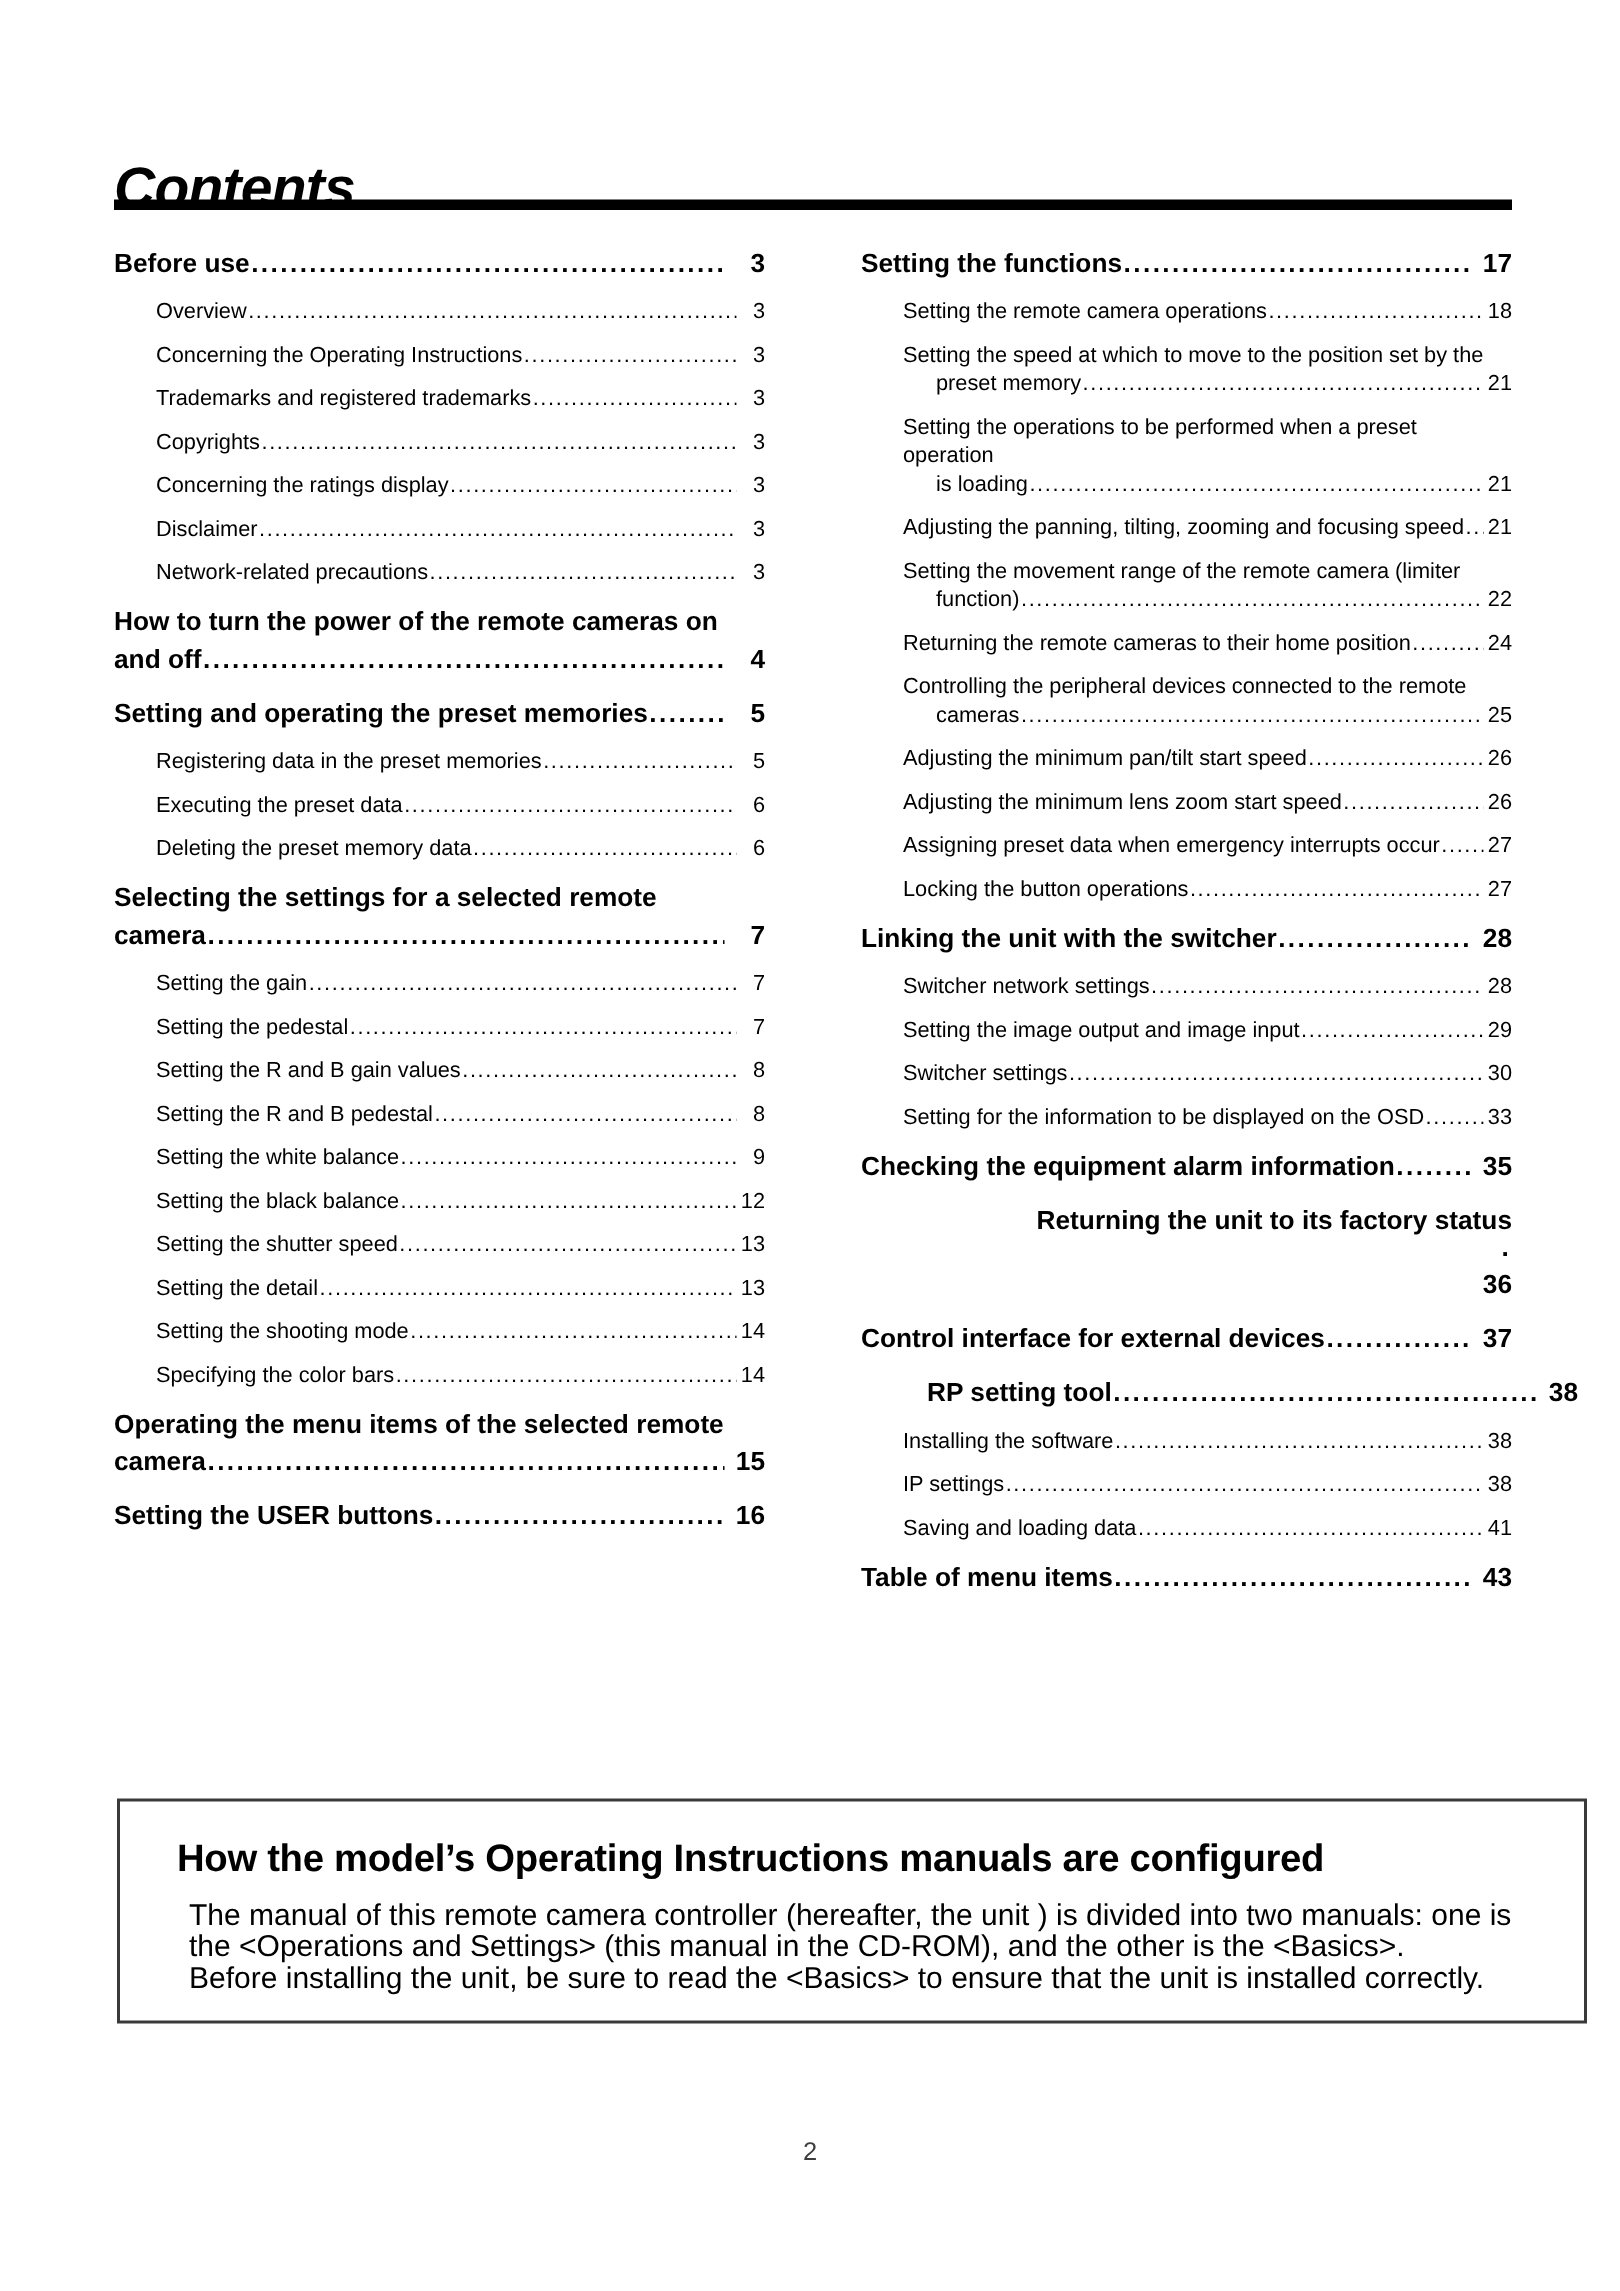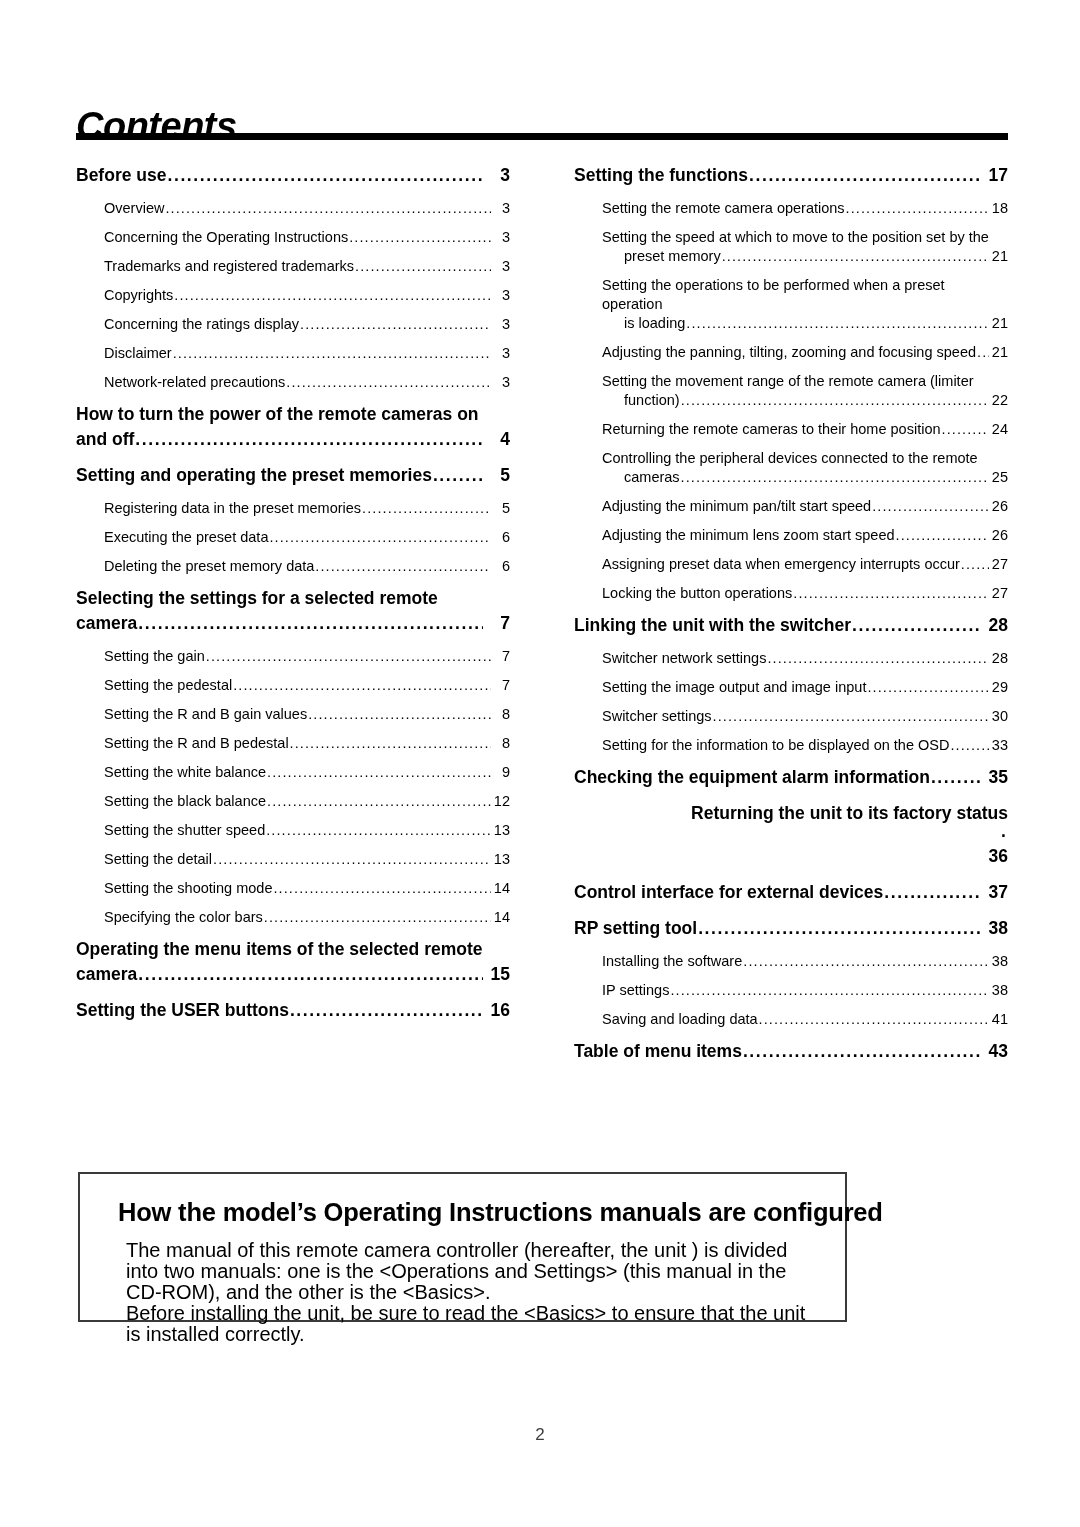--- a/index.html
+++ b/index.html
@@ -110,22 +110,22 @@
     align-items: flex-end;
     width: 100%;
     padding-left: 22px;
     box-sizing: border-box;
   }
 
   
   .callout {
     position: absolute;
     left: 78px;
-    top: 1172px;
-    width: 769px;
+    top: 1199px;
+    width: 980px;
     height: 150px;
     border: 2px solid #3a3a3a;
     box-sizing: border-box;
     background: #ffffff;
   }
   .callout-title {
     position: absolute;
     left: 38px;
     top: 24px;
     font-size: 25.5px;
@@ -487,21 +487,21 @@
         </span>
       </div>
       <div class="entry lvl1" style="display: block;">
         <span class="line2" style="padding-left: 0px;">
           <span class="txt">Control interface for external devices</span>
           <span class="leader"></span>
           <span class="pg">37</span>
         </span>
       </div>
       <div class="entry lvl1" style="display: block;">
-        <span class="line2" style="padding-left: 0px;">
+        <span class="line2" style="padding-left: 0px; margin-left: 44px;">
           <span class="txt">RP setting tool</span>
           <span class="leader"></span>
           <span class="pg">38</span>
         </span>
       </div>
       <div class="entry lvl2" style="display: block;">
         <span class="line2" style="padding-left: 0px;">
           <span class="txt">Installing the software</span>
           <span class="leader"></span>
           <span class="pg">38</span>

